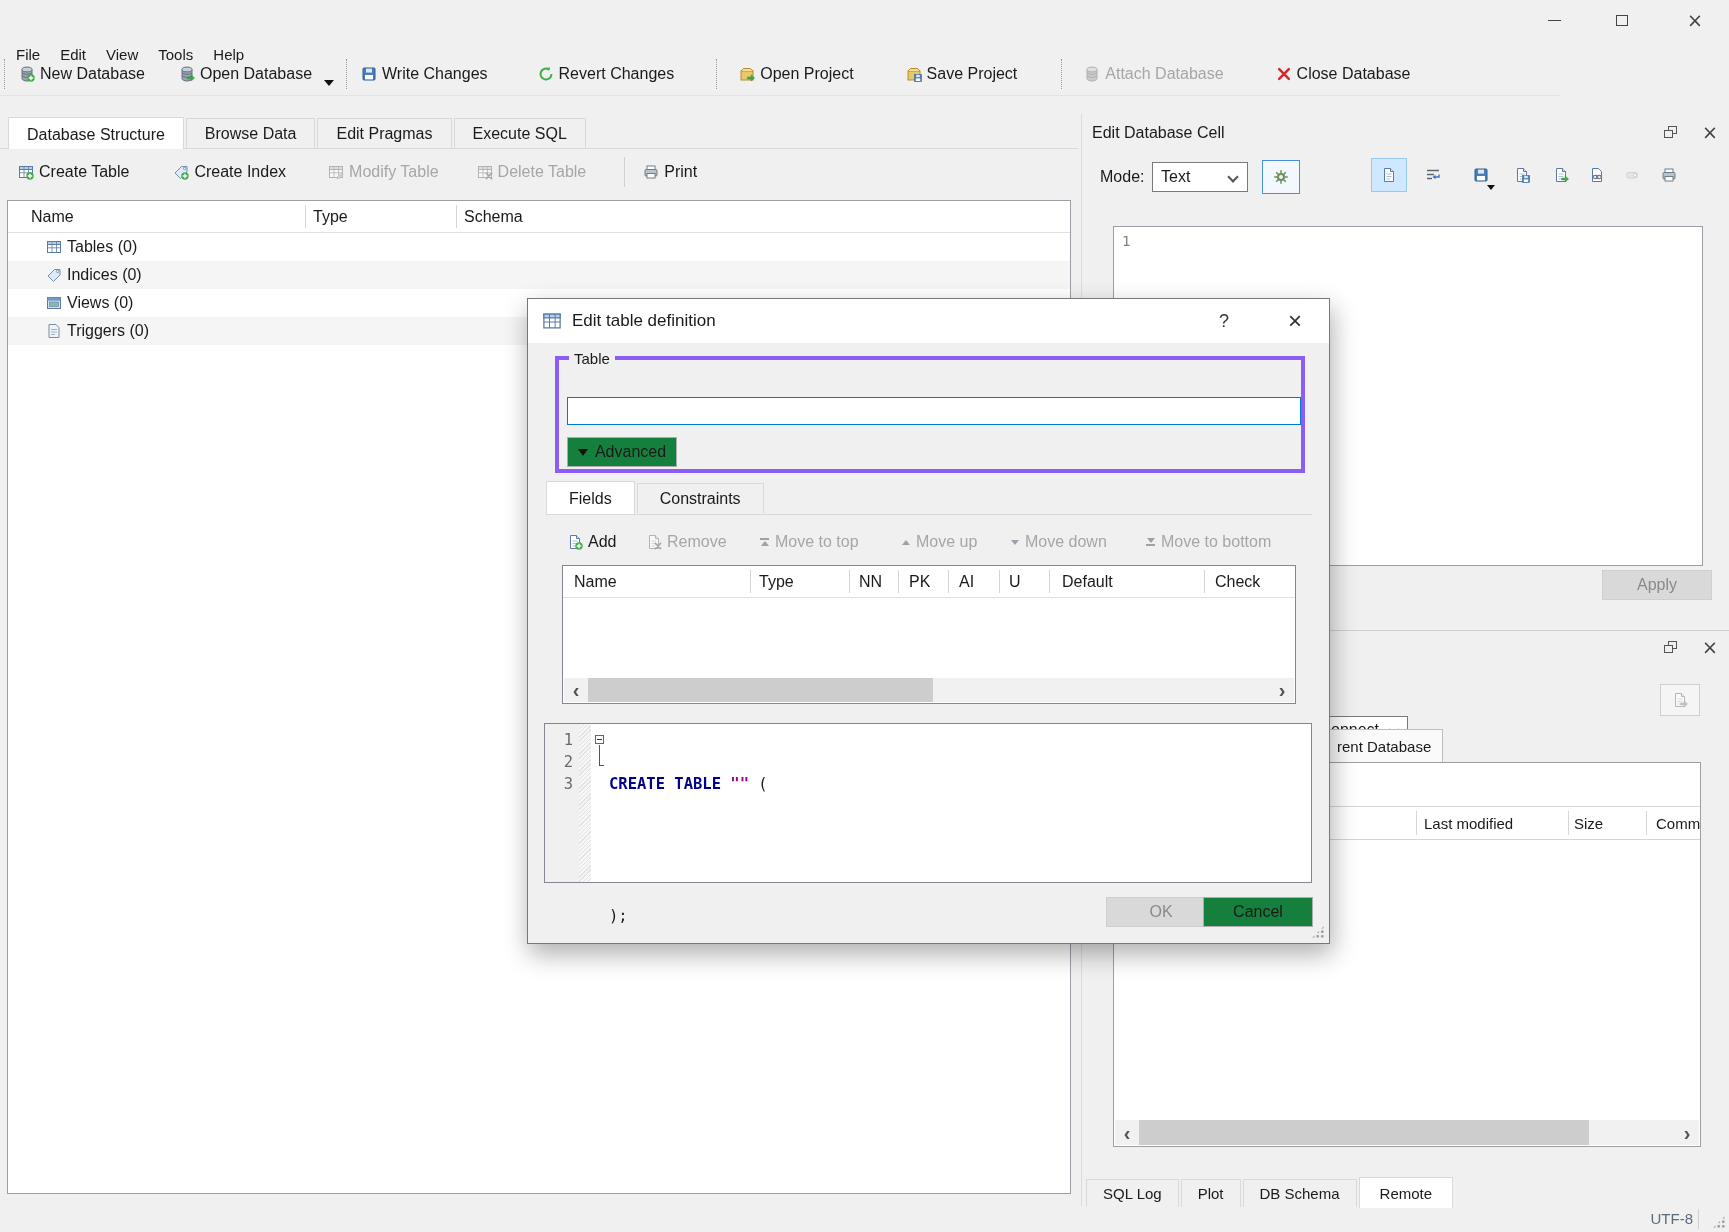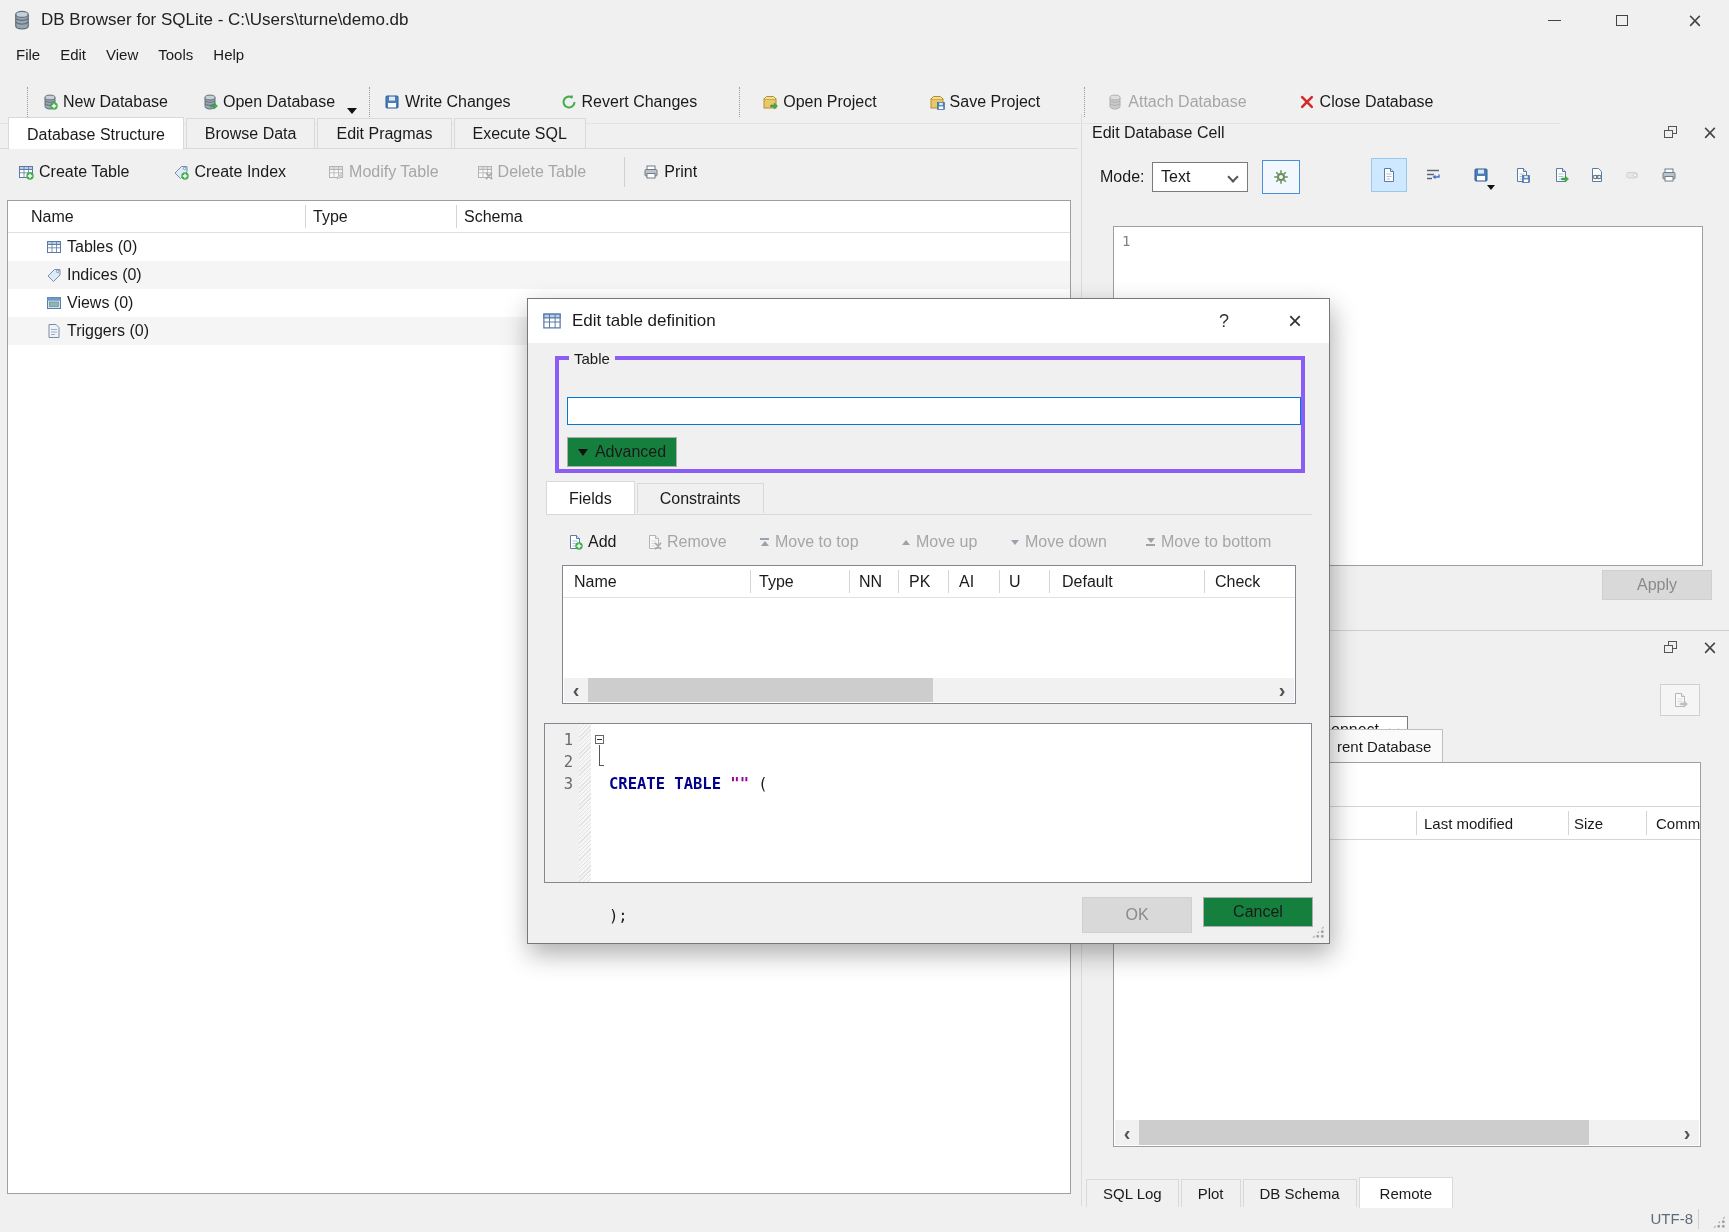--- a/index.html
+++ b/index.html
@@ -163,45 +163,39 @@
     </symbol>
     <symbol id="i-null" viewBox="0 0 16 16">
       <rect x="2.5" y="5.5" width="11" height="5.5" rx="2.5" fill="#d7dde2" stroke="#aab4bc"></rect>
       <circle cx="11" cy="8.2" r="1.7" fill="#fff" stroke="#aab4bc"></circle>
     </symbol>
   </defs>
 </svg>
 
 <div class="app">
 
-  <div class="abs row" style="left:0;top:0;width:1729px;height:40px;padding-left:12px;">
-    <svg class="ic20">
-        <use href="#i-db"></use>
-      </svg>
-    <span style="margin-left:9px;font-size:17px;color:#222;">DB Browser for SQLite - C:\Users\turne\demo.db</span>
-  </div>
   <div class="abs wbtn" style="left:1531px;top:3px;">
     <span class="min-glyph"></span>
   </div>
   <div class="abs wbtn" style="left:1599px;top:3px;">
     <span class="max-glyph"></span>
   </div>
   <div class="abs wbtn" style="left:1672px;top:3px;">
     <span class="x-glyph">×</span>
   </div>
 
   <div class="abs row" style="left:0;top:40px;width:1729px;height:28px;padding-left:6px;font-size:15px;">
     <span style="padding:4px 10px;">File</span>
     <span style="padding:4px 10px;">Edit</span>
     <span style="padding:4px 10px;">View</span>
     <span style="padding:4px 10px;">Tools</span>
     <span style="padding:4px 10px;">Help</span>
   </div>
 
-  <div class="abs row" style="left:0;top:80px;width:1560px;height:44px;border-bottom:1px solid #e3e3e3;padding-left:23px;">
+  <div class="abs row" style="left:0;top:52px;width:1560px;height:44px;border-bottom:1px solid #e3e3e3;">
     <span class="vsep-dot" style="margin-left:4px;"></span>
     <div class="tbtn" style="margin-left:8px;">
       <svg class="ic">
           <use href="#i-db"></use>
           <use href="#b-plus" x="8" y="8" width="8" height="8"></use>
         </svg>
       <span class="lbl">New Database</span>
     </div>
     <div class="tbtn" style="margin-left:22px;">
       <svg class="ic">
@@ -579,21 +573,21 @@
       <span class="fold-box" style="left:50px;top:11px;"></span>
       <span style="position:absolute;left:54px;top:21px;width:0;height:20px;border-left:1px solid #555;"></span>
       <span style="position:absolute;left:54px;top:41px;width:5px;height:0;border-top:1px solid #555;"></span>
       <div style="position:absolute;left:64px;top:5px;line-height:22px;white-space:pre;">
         <div><span class="sql-kw">CREATE TABLE</span><span> </span><span class="sql-id">""</span><span> </span><span>(</span></div>
         <div>&nbsp;</div>
         <div>);</div>
       </div>
     </div>
 
-    <div class="btn disabled" style="position:absolute;left:554px;top:598px;width:110px;height:36px;">
+    <div class="btn disabled" style="position:absolute;left:578px;top:598px;width:110px;height:30px;">
       <span>OK</span>
     </div>
     <div class="btn" style="position:absolute;left:675px;top:598px;width:110px;height:30px;">
       <span>Cancel</span>
     </div>
     <span class="grip" style="position:absolute;right:4px;bottom:4px;"></span>
   </div>
 
 </div>
 

